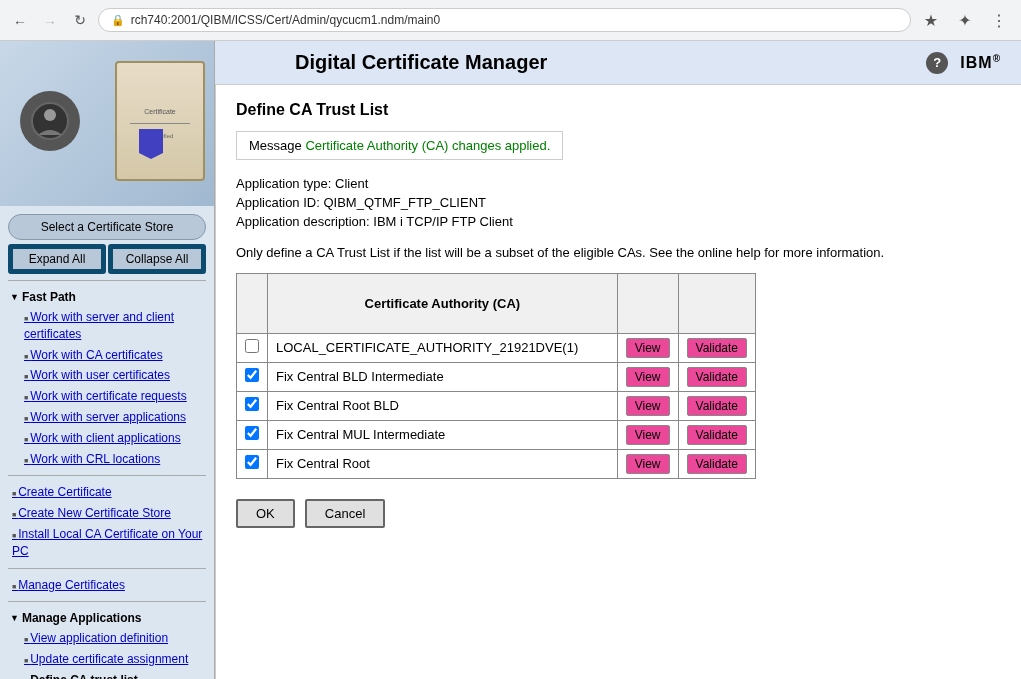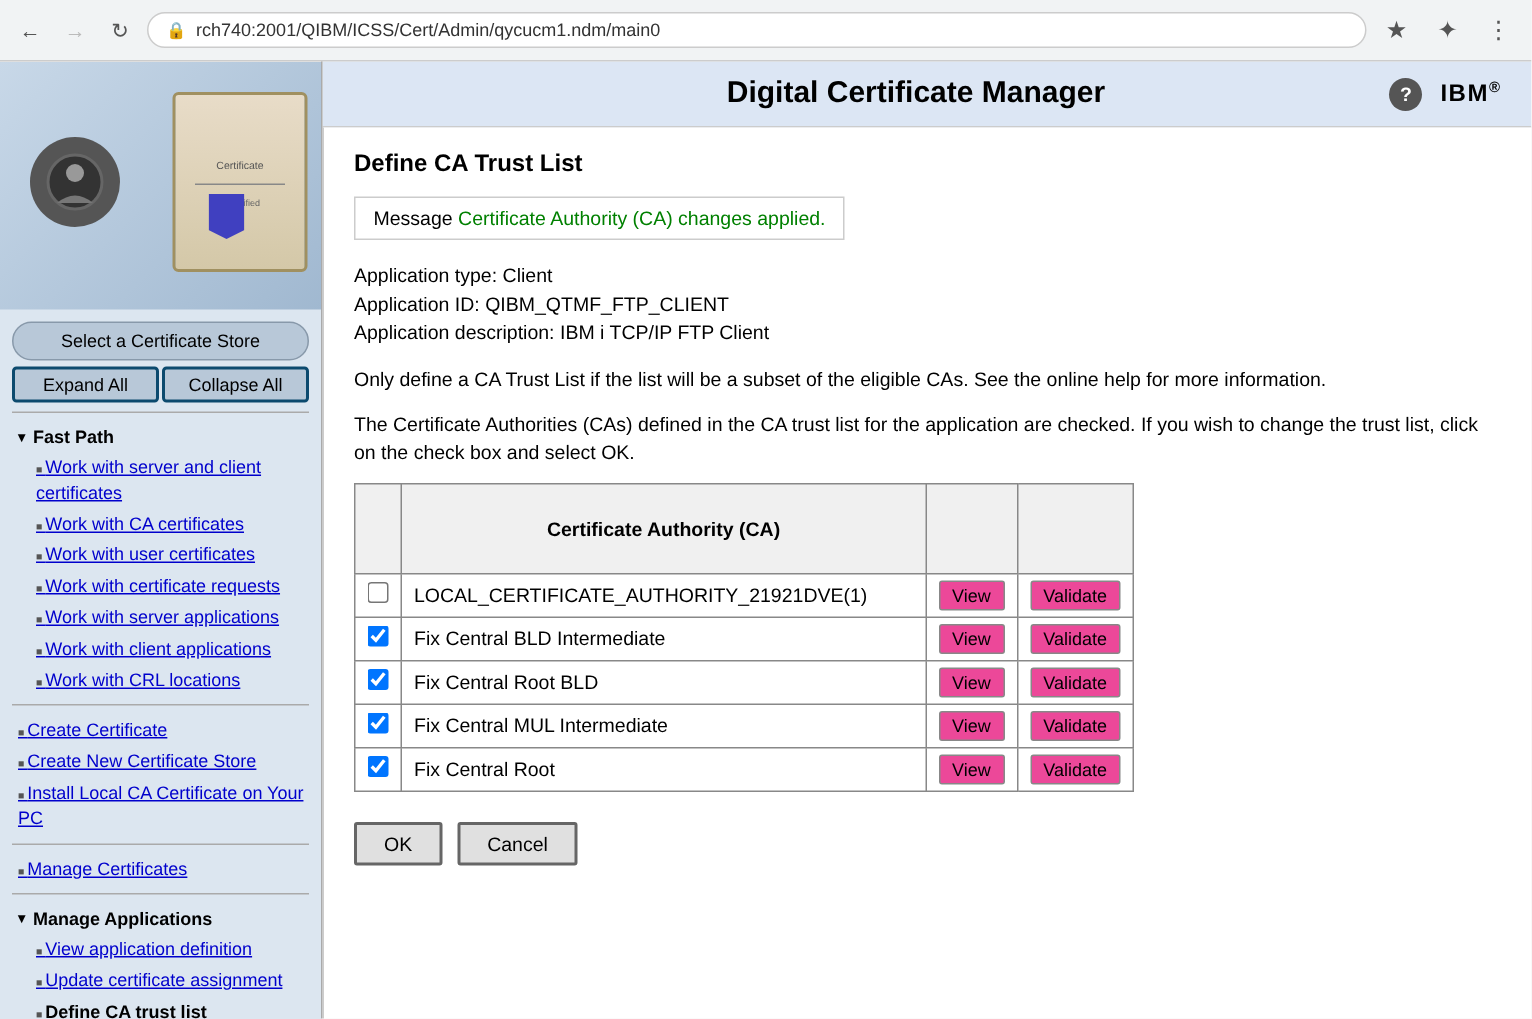--- a/index.html
+++ b/index.html
@@ -118,21 +118,21 @@
       color: #000;
     }
 
     .expand-collapse {
       display: flex; gap: 2px; margin: 4px;
     }
     .expand-collapse button {
       flex: 1;
       padding: 3px 6px;
       background: #b8c8d8;
-      border: 2px solid #0c4a6e;
+      border: 5px solid #0c4a6e;
       border-radius: 3px;
       cursor: pointer;
       font-size: 12px;
     }
 
     .nav-section { margin: 4px 2px; }
     .nav-section-title {
       display: flex;
       align-items: center;
       gap: 3px;
@@ -170,21 +170,20 @@
       display: flex;
       align-items: center;
       justify-content: space-between;
       padding: 10px 20px;
       border-bottom: 1px solid #ccc;
     }
     .page-title {
       font-size: 20px;
       font-weight: bold;
       color: #000;
-      text-align: center;
       flex: 1;
     }
     .header-icons {
       display: flex;
       align-items: center;
       gap: 12px;
     }
     .help-icon {
       width: 22px; height: 22px;
       background: #555;
@@ -410,21 +409,20 @@
           <strong>Application ID:</strong>
           <span>QIBM_QTMF_FTP_CLIENT</span>
         </p>
         <p>
           <strong>Application description:</strong>
           <span>IBM i TCP/IP FTP Client</span>
         </p>
       </div>
 
       <p class="description-text">Only define a CA Trust List if the list will be a subset of the eligible CAs. See the online help for more information.</p>
-      <p class="description-text">The Certificate Authorities (CAs) defined in the CA trust list for the application are checked.  If you wish to change the trust list, click on the check box and select OK.</p>
 
       
       <table class="ca-table">
         <thead>
           <tr>
             <th class="checkbox-cell"></th>
             <th class="name-cell">Certificate Authority (CA)</th>
             <th class="action-cell"></th>
             <th class="action-cell"></th>
           </tr>

